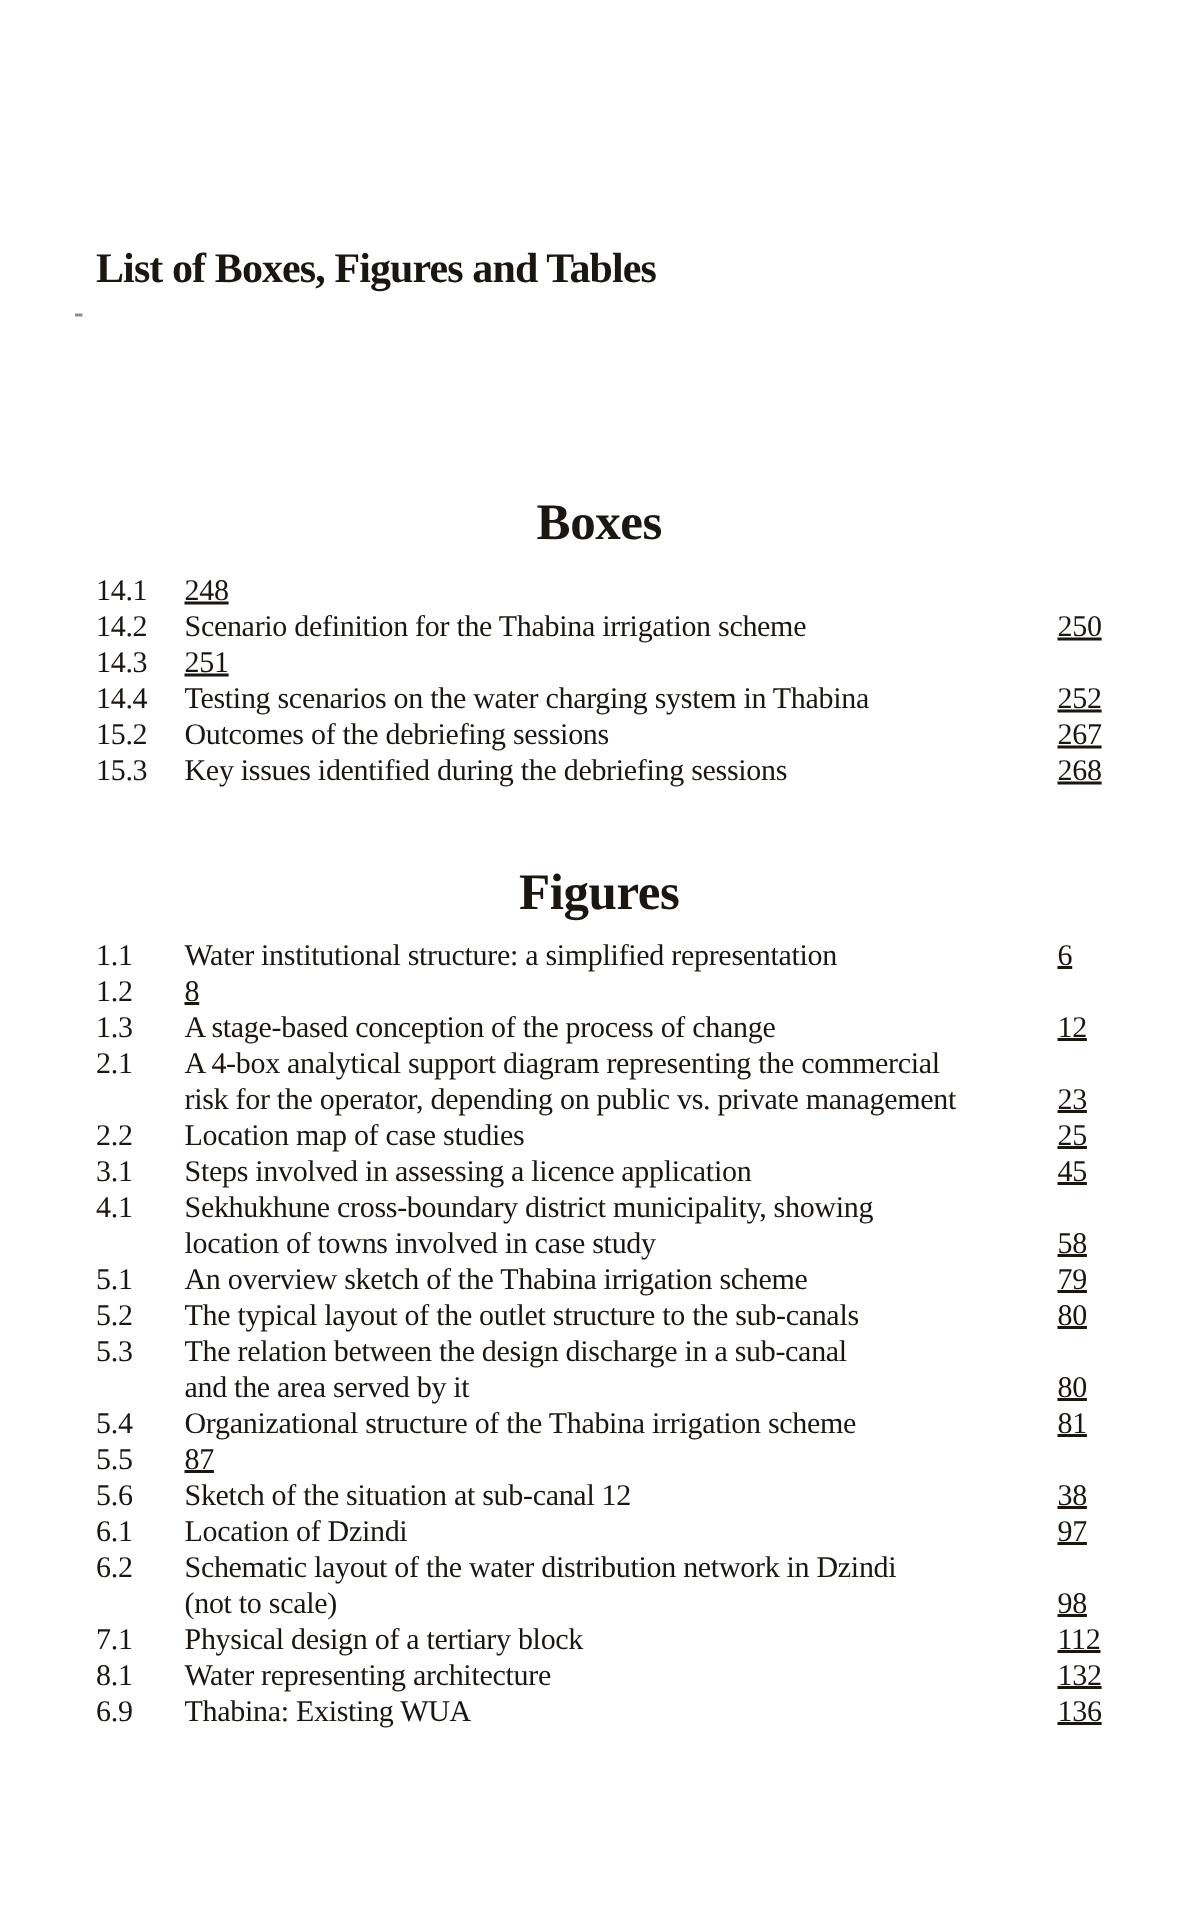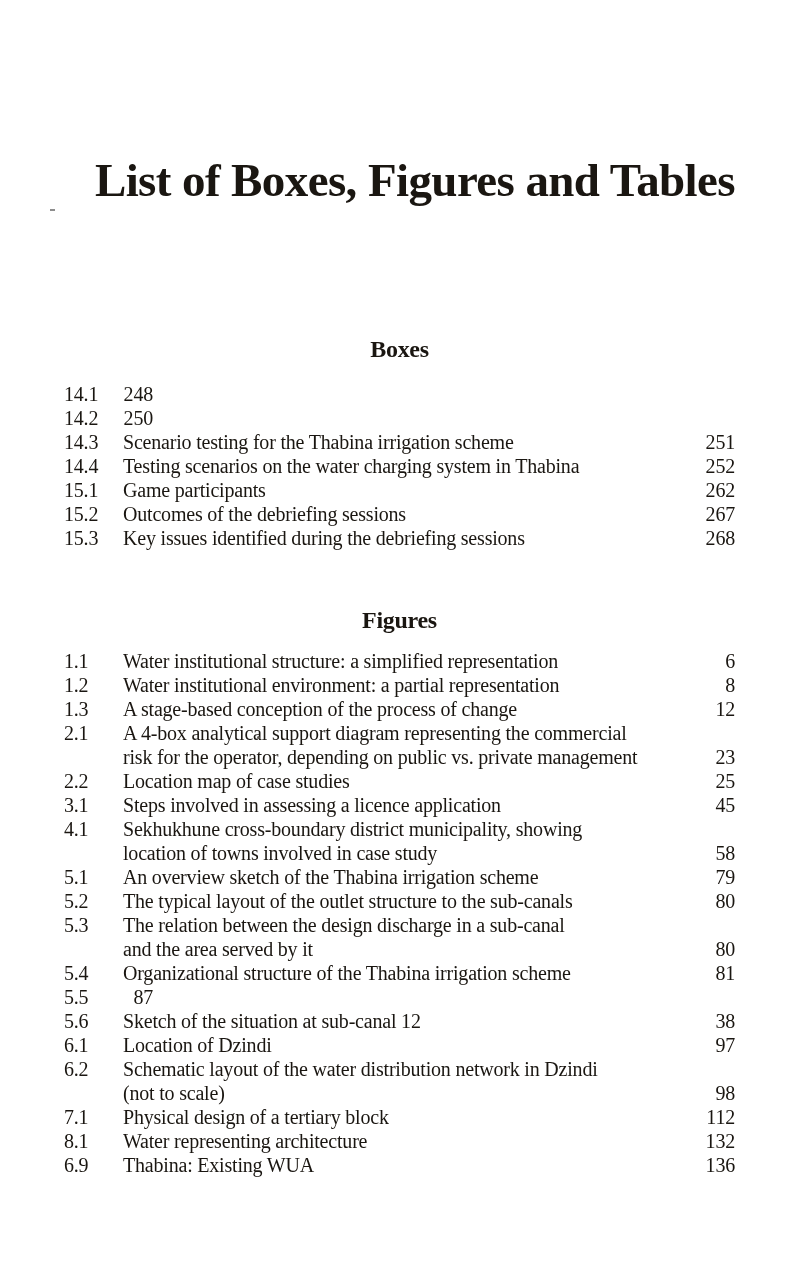--- a/index.html
+++ b/index.html
@@ -12,29 +12,29 @@
     color: #1a1611;
   }
   .page {
     position: relative;
     width: 800px;
     height: 1280px;
     padding: 0 65px 0 64px;
   }
   .doc-title {
     margin-top: 158px;
-    font-size: 47px;
+    font-size: 28px;
     line-height: 44px;
     font-weight: bold;
-    text-align: right;
+    text-align: left;
     letter-spacing: -0.6px;
     white-space: nowrap;
   }
   .section-heading {
-    font-size: 24px;
+    font-size: 34px;
     line-height: 30px;
     font-weight: bold;
     text-align: center;
     letter-spacing: -0.3px;
   }
   .heading-boxes   { margin-top: 132px; }
   .heading-figures { margin-top: 55px; }
   .entries { font-size: 20px; line-height: 24px; letter-spacing: -0.2px; }
   .entries-boxes   { margin-top: 18px; }
   .entries-figures { margin-top: 14px; }
@@ -42,23 +42,23 @@
   .entry-num {
     flex: none;
     width: 59px;
     white-space: nowrap;
   }
   .entry-lines { flex: 1 1 auto; min-width: 0; }
   .entry-line { white-space: nowrap; }
   .entry-page {
     flex: none;
     align-self: flex-end;
-    text-align: right;
     min-width: 30px;
     white-space: nowrap;
+    text-decoration: underline;
   }
   
   .artifact-dash {
     position: absolute;
     left: 50px; top: 51px;
     width: 5px; height: 2px;
     background: #8d8d8d;
   }
   .artifact-dot {
     position: absolute;
@@ -79,42 +79,35 @@
 
   <section>
     <h2 class="section-heading heading-boxes">Boxes</h2>
     <div class="entries entries-boxes">
         <div class="entry">
           <div class="entry-num">14.1</div>
           <div class="entry-page">248</div>
         </div>
         <div class="entry">
           <div class="entry-num">14.2</div>
+          <div class="entry-lines">
+            <div class="entry-line">Scenario definition for the Thabina irrigation scheme</div>
+          </div>
           <div class="entry-page">250</div>
         </div>
         <div class="entry">
           <div class="entry-num">14.3</div>
-          <div class="entry-lines">
-            <div class="entry-line">Scenario testing for the Thabina irrigation scheme</div>
-          </div>
           <div class="entry-page">251</div>
         </div>
         <div class="entry">
           <div class="entry-num">14.4</div>
           <div class="entry-lines">
             <div class="entry-line">Testing scenarios on the water charging system in Thabina</div>
           </div>
           <div class="entry-page">252</div>
-        </div>
-        <div class="entry">
-          <div class="entry-num">15.1</div>
-          <div class="entry-lines">
-            <div class="entry-line">Game participants</div>
-          </div>
-          <div class="entry-page">262</div>
         </div>
         <div class="entry">
           <div class="entry-num">15.2</div>
           <div class="entry-lines">
             <div class="entry-line">Outcomes of the debriefing sessions</div>
           </div>
           <div class="entry-page">267</div>
         </div>
         <div class="entry">
           <div class="entry-num">15.3</div>
@@ -133,23 +126,20 @@
     <div class="entries entries-figures">
         <div class="entry">
           <div class="entry-num">1.1</div>
           <div class="entry-lines">
             <div class="entry-line">Water institutional structure: a simplified representation</div>
           </div>
           <div class="entry-page">6</div>
         </div>
         <div class="entry">
           <div class="entry-num">1.2</div>
-          <div class="entry-lines">
-            <div class="entry-line">Water institutional environment: a partial representation</div>
-          </div>
           <div class="entry-page">8</div>
         </div>
         <div class="entry">
           <div class="entry-num">1.3</div>
           <div class="entry-lines">
             <div class="entry-line">A stage-based conception of the process of change</div>
           </div>
           <div class="entry-page">12</div>
         </div>
         <div class="entry">

